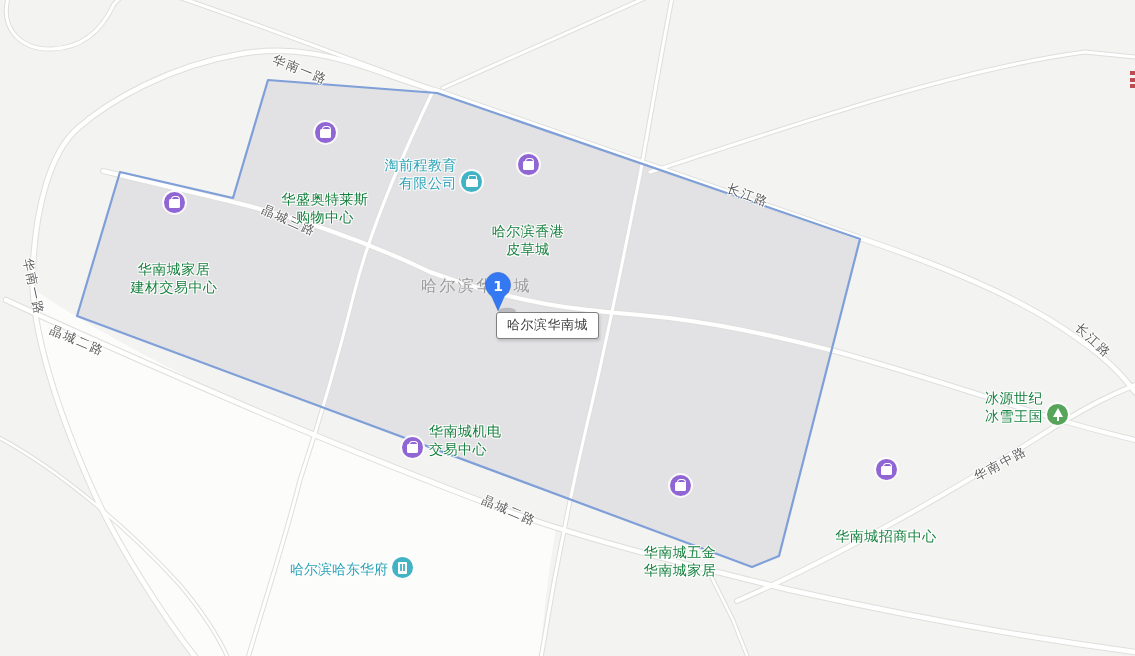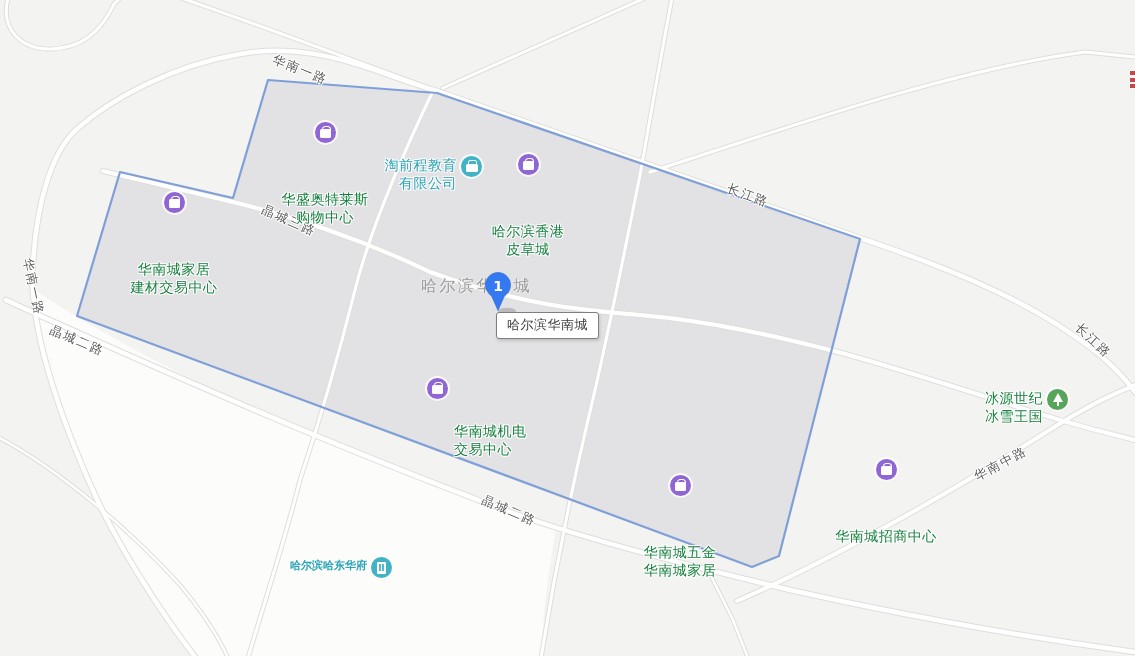--- a/index.html
+++ b/index.html
@@ -37,21 +37,21 @@
   }
 
   
   .poi {
     position: absolute;
     z-index: 3;
     display: flex;
     cursor: pointer;
   }
   .poi.v { flex-direction: column; align-items: center; }
-  .poi.r { flex-direction: row; align-items: flex-start; }
+  .poi.r { flex-direction: row; align-items: flex-end; }
   .poi-label {
     font-size: 14px;
     line-height: 18px;
     white-space: pre-line;
     text-align: center;
     letter-spacing: 0.5px;
     text-shadow: -1px -1px 0 #fff, 1px -1px 0 #fff, -1px 1px 0 #fff, 1px 1px 0 #fff, 0 0 2px #fff;
   }
   .poi.r .poi-label { text-align: right; }
   .poi.row-left .poi-label { text-align: left; }
@@ -226,21 +226,21 @@
     <span class="poi-label">哈尔滨香港
 皮草城</span>
   </div>
 
   <div class="poi v purple" style="left:128px; top:192px; width:92px;">
     <span class="poi-icon glyph-bag"></span>
     <span class="poi-label">华南城家居
 建材交易中心</span>
   </div>
 
-  <div class="poi r row-left purple" style="left:427px; top:378px;">
+  <div class="poi r row-left purple" style="left:402px; top:378px;">
     <span class="poi-icon glyph-bag"></span>
     <span class="poi-label">华南城机电
 交易中心</span>
   </div>
 
   <div class="poi v purple" style="left:634px; top:475px; width:92px;">
     <span class="poi-icon glyph-bag"></span>
     <span class="poi-label">华南城五金
 华南城家居</span>
   </div>
@@ -250,21 +250,21 @@
     <span class="poi-label">华南城招商中心</span>
   </div>
 
   <div class="poi r green" style="left:985px; top:389px;">
     <span class="poi-label" style="width:58px;">冰源世纪
 冰雪王国</span>
     <span class="poi-icon glyph-tree"></span>
   </div>
 
   <div class="poi r teal" style="left:290px; top:557px;">
-    <span class="poi-label" style="font-size:11px; letter-spacing:0;font-weight:bold;">哈尔滨哈东华府</span>
+    <span class="poi-label" style="font-size:14px; letter-spacing:0;">哈尔滨哈东华府</span>
     <span class="poi-icon glyph-home"></span>
   </div>
 
   <div class="marker">
     <svg width="34" height="44" viewBox="0 0 34 44">
       <ellipse cx="24" cy="40" rx="9" ry="3.2" fill="#55565a" opacity="0.28"></ellipse>
       <path d="M15 1.5 C8 1.5 2.5 7.2 2.5 14.1 C2.5 18.6 5 22.4 8.7 25.2 L15 39.5 L21.3 25.2 C25 22.4 27.5 18.6 27.5 14.1 C27.5 7.2 22 1.5 15 1.5 Z" fill="#3478f2" stroke="#2b63d2" stroke-width="0.6"></path>
       <text x="15" y="19.5" text-anchor="middle" font-size="14" font-weight="bold" fill="#ffffff" font-family="DejaVu Sans, sans-serif">1</text>
     </svg>
   </div>

